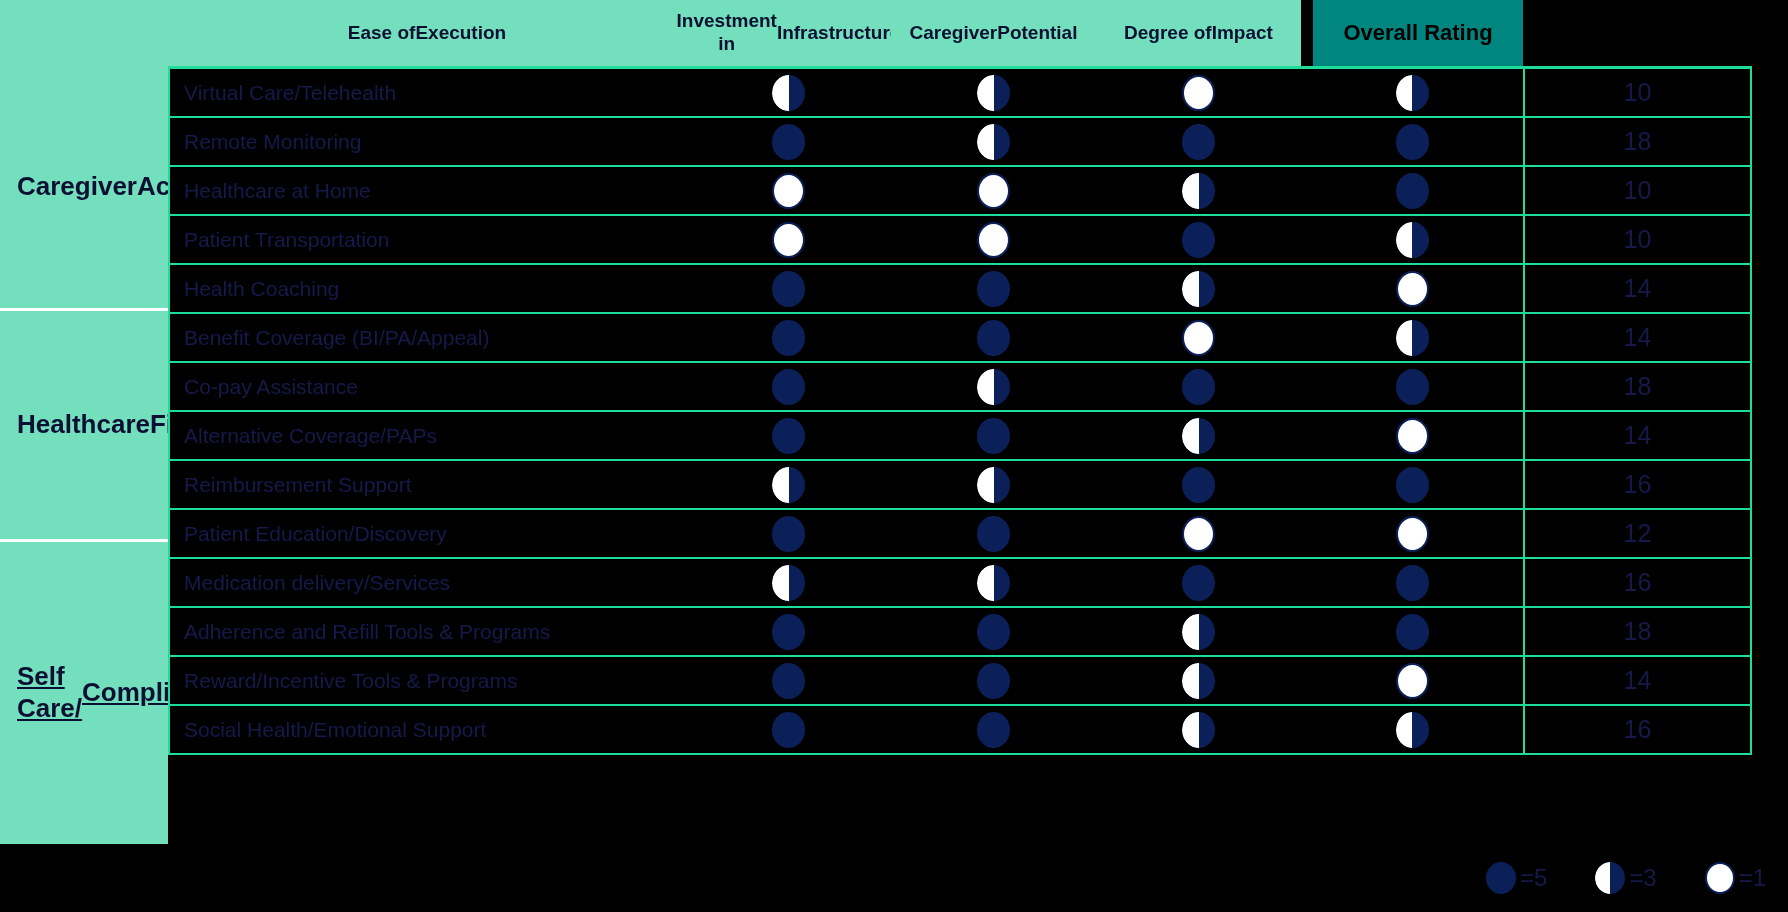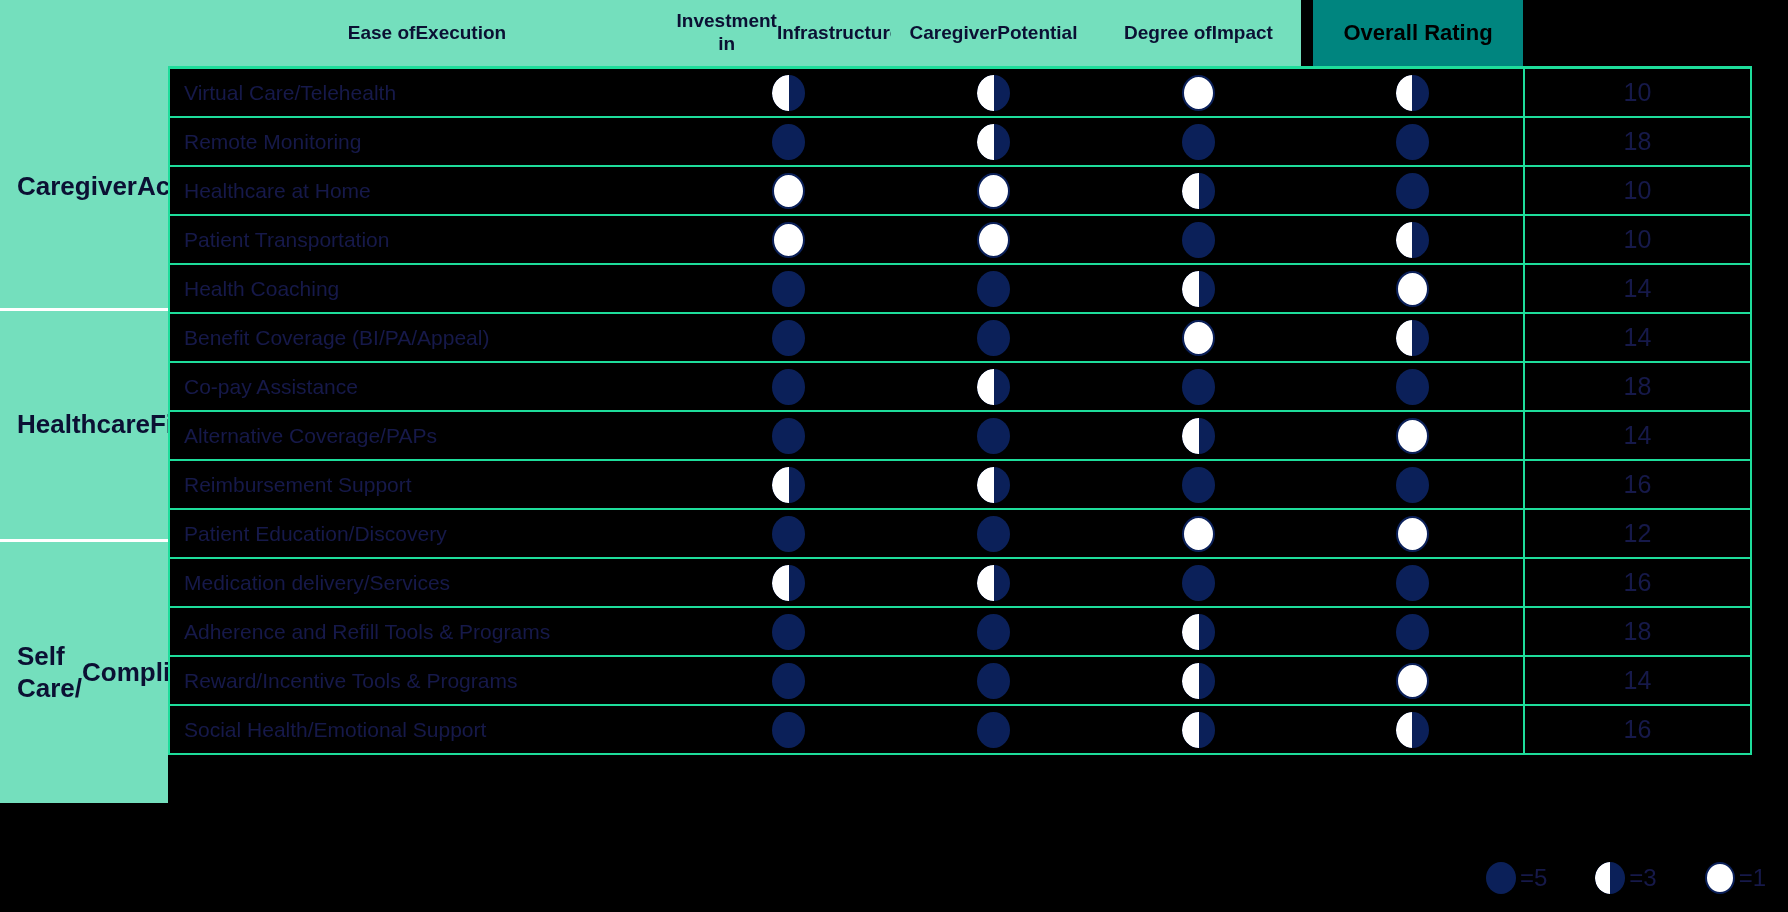--- a/index.html
+++ b/index.html
@@ -179,21 +179,21 @@
         <div class="cat-cell" style="height: 245px;">
           <span>Caregiver</span>
           <br>
           <span>Access</span>
         </div>
         <div class="cat-cell" style="height: 231px; text-align: center;">
           <span>Healthcare</span>
           <br>
           <span>Financing</span>
         </div>
-        <div class="cat-cell last" style="height: 261px;">
+        <div class="cat-cell last" style="height: 302px; text-decoration: underline;">
           <span>Self Care/</span>
           <br>
           <span>Compliance</span>
         </div>
       </div>
 
     <div class="table-col">
 
       <div class="hdr-row">
         <div class="hdr-cell" id="hdr0">

